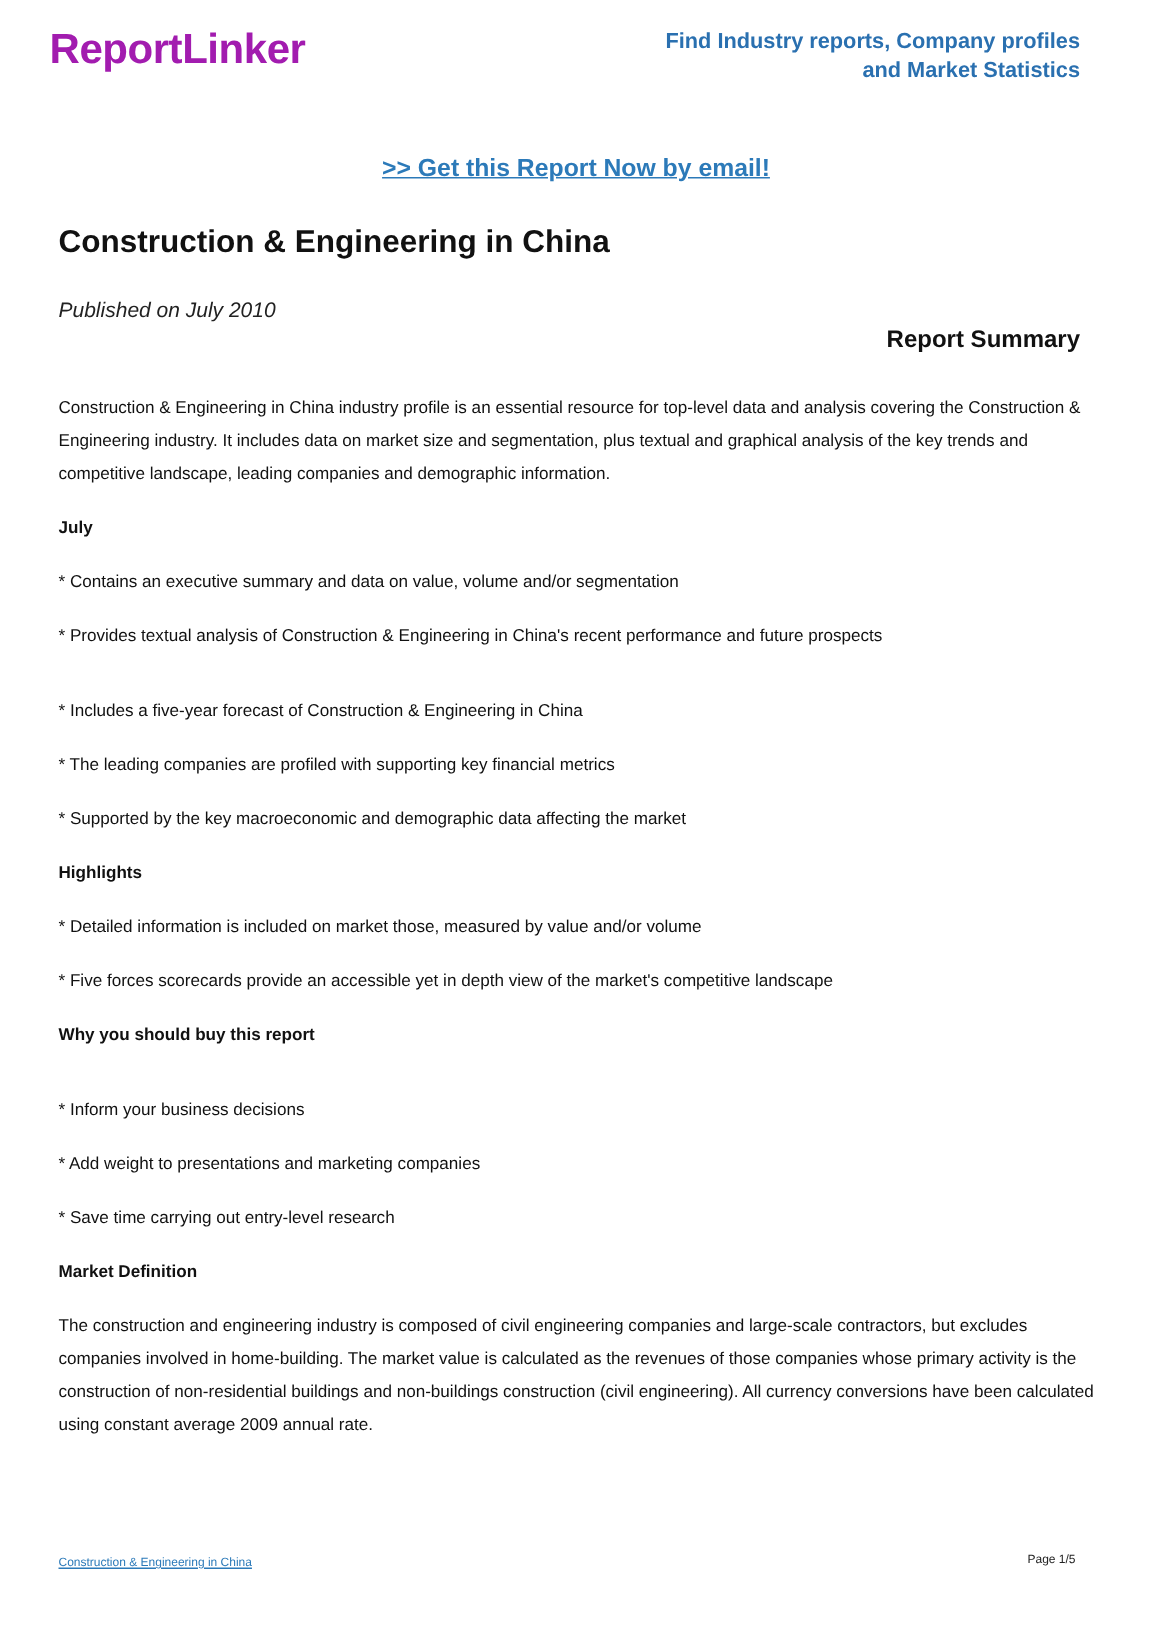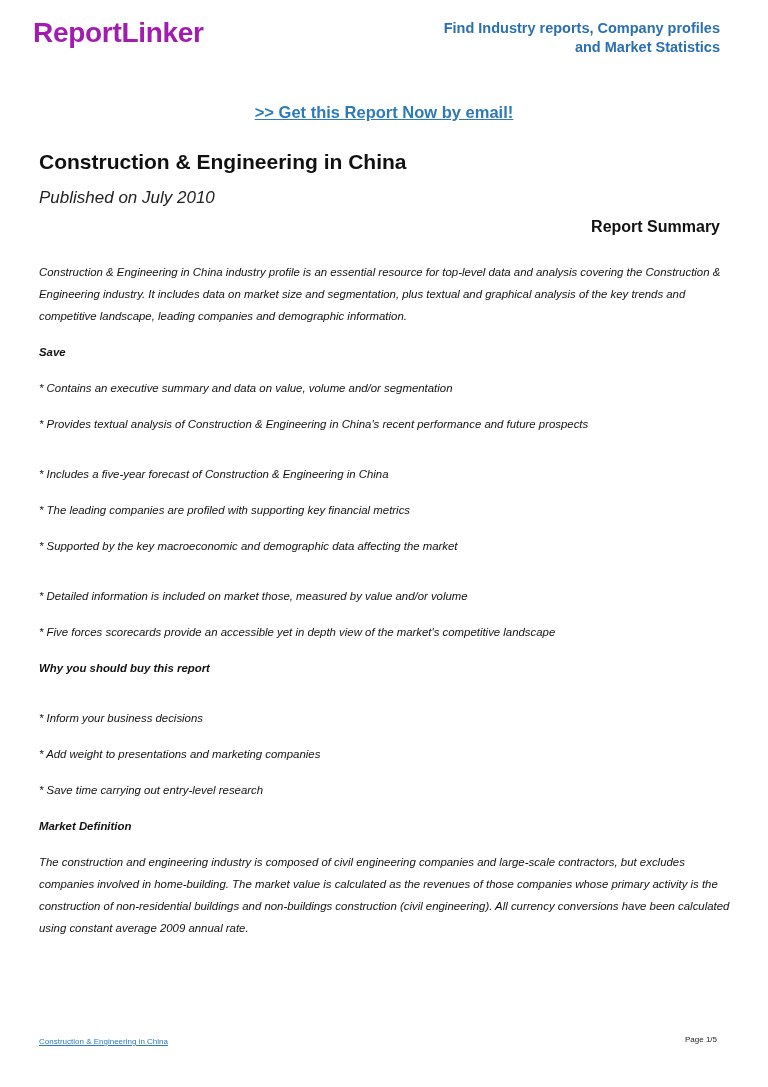--- a/index.html
+++ b/index.html
@@ -5,24 +5,24 @@
   html, body { margin: 0; padding: 0; background: #ffffff; }
   body { width: 768px; height: 1087px; position: relative; overflow: hidden;
          font-family: "Liberation Sans", sans-serif; color: #111; }
   .logo { position: absolute; left: 33px; top: 17px; font-size: 28px; font-weight: bold;
           color: #a21caf; letter-spacing: -0.3px; }
   .tagline { position: absolute; left: 400px; top: 19px; width: 320px; text-align: right;
              font-size: 14.5px; font-weight: bold; color: #2a70b0; line-height: 19px; }
   .cta { position: absolute; left: 0; width: 768px; top: 103px; text-align: center; }
   .cta a { font-size: 16.5px; font-weight: bold; color: #2c7ab9; text-decoration: underline; text-align: right; }
   .title { position: absolute; left: 39px; top: 150px; font-size: 21px; font-weight: bold; margin: 0; color: #111; }
-  .published { position: absolute; left: 39px; top: 188px; font-size: 17px; font-style: italic; color: #222; }
+  .published { position: absolute; left: 39px; top: 198px; font-size: 14px; font-style: italic; color: #222; }
   .summary-head { position: absolute; right: 48px; top: 218px; font-size: 16px; font-weight: bold; }
   .content { position: absolute; left: 39px; top: 261px; width: 695px; font-size: 11.4px; line-height: 22px; }
-  .content p { margin: 0; font-style: italic; }
+  .content p { margin: 0; }
   .gap { height: 14px; }
   .sec { font-weight: bold; }
   .footer-link { position: absolute; left: 39px; top: 1037px; font-size: 8px; color: #2c7ab9; text-decoration: underline; }
   .footer-page { position: absolute; right: 51px; top: 1035px; font-size: 8px; color: #222; }
 </style>
 </head>
 <body>
 
 <div class="logo">ReportLinker</div>
 <div class="tagline">
@@ -34,33 +34,34 @@
   <a>&gt;&gt; Get this Report Now by email!</a>
 </div>
 
 <h1 class="title">Construction &amp; Engineering in China</h1>
 <div class="published">Published on July 2010</div>
 <div class="summary-head">Report Summary</div>
 
 <div class="content">
   <p>Construction &amp; Engineering in China industry profile is an essential resource for top-level data and analysis covering the Construction &amp; Engineering industry. It includes data on market size and segmentation, plus textual and graphical analysis of the key trends and competitive landscape, leading companies and demographic information.</p>
   <div class="gap"></div>
-  <p class="sec">Save</p>
+  <p class="sec">July</p>
   <div class="gap"></div>
   <p>* Contains an executive summary and data on value, volume and/or segmentation</p>
   <div class="gap"></div>
   <p>* Provides textual analysis of Construction &amp; Engineering in China's recent performance and future prospects</p>
   <div class="gap"></div>
   <div class="gap"></div>
   <p>* Includes a five-year forecast of Construction &amp; Engineering in China</p>
   <div class="gap"></div>
   <p>* The leading companies are profiled with supporting key financial metrics</p>
   <div class="gap"></div>
   <p>* Supported by the key macroeconomic and demographic data affecting the market</p>
   <div class="gap"></div>
+  <p class="sec">Highlights</p>
   <div class="gap"></div>
   <p>* Detailed information is included on market those, measured by value and/or volume</p>
   <div class="gap"></div>
   <p>* Five forces scorecards provide an accessible yet in depth view of the market's competitive landscape</p>
   <div class="gap"></div>
   <p class="sec">Why you should buy this report</p>
   <div class="gap"></div>
   <div class="gap"></div>
   <p>* Inform your business decisions</p>
   <div class="gap"></div>

